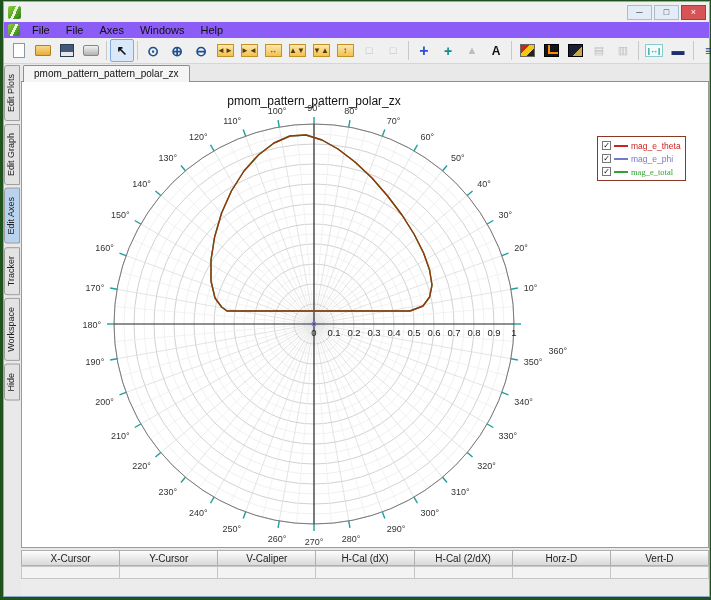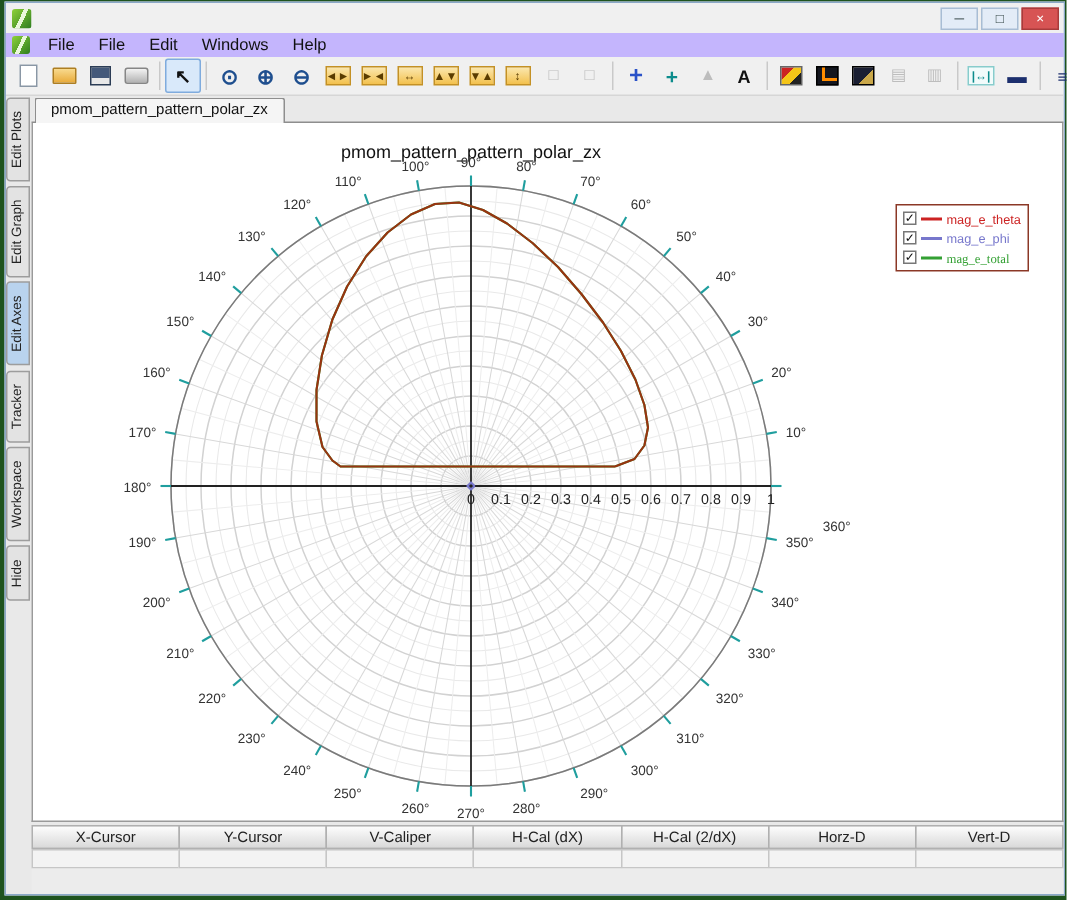--- a/index.html
+++ b/index.html
@@ -13,21 +13,21 @@
   .app-icon { width:13px; height:13px; margin:0 4px; border-radius:2px;
               background-image:linear-gradient(115deg, rgba(255,255,255,0) 42%, #eaf8da 42%, #eaf8da 58%, rgba(255,255,255,0) 58%),
                                linear-gradient(135deg,#8ed13a,#2e7d1e); flex:none; }
   .title { position:absolute; left:0; right:0; text-align:center; font-size:11px; color:#222; }
   .winbtns { margin-left:auto; display:flex; padding-right:3px; position:relative; z-index:2; }
   .wbtn { width:25px; height:15px; margin-left:2px; display:flex; align-items:center; justify-content:center;
           font-size:9px; background:#e3ecf7; border:1px solid #a8bdd4; color:#344; }
   .wbtn.close { background:#d75454; border-color:#a83b3b; color:#fff; }
 
   
-  .menubar { height:16px; background:#c4b5fd; display:flex; align-items:center; font-size:11px; flex:none; }
+  .menubar { height:16px; background:#8b5cf6; display:flex; align-items:center; font-size:11px; flex:none; }
   .app-icon.sm { width:12px; height:12px; }
   .mitems { display:flex; }
   .mitem { padding:1px 8px; color:#111; }
 
   
   .toolbar { height:26px; background:#f0f0f0; border-bottom:1px solid #d6d6d6; display:flex; align-items:center; padding:0 3px; flex:none; }
   .ticons { display:flex; align-items:center; }
   .tbtn { width:24px; height:23px; display:flex; align-items:center; justify-content:center; border:1px solid transparent; border-radius:2px; }
   .tbtn.sel { background:#d9e9fa; border-color:#7fabdd; }
   .tsep { width:1px; height:19px; background:#c9c9c9; margin:0 3px; }
@@ -97,21 +97,21 @@
       <div class="wbtn">□</div>
       <div class="wbtn close">×</div>
     </div>
   </div>
 
   <div class="menubar">
     <div class="app-icon sm"></div>
     <div class="mitems" id="menu-items">
         <div class="mitem">File</div>
         <div class="mitem">File</div>
-        <div class="mitem">Edit</div>
+        <div class="mitem">Axes</div>
         <div class="mitem">Windows</div>
         <div class="mitem">Help</div>
       </div>
   </div>
 
   <div class="toolbar">
     <div class="ticons" id="toolbar-icons">
         <div class="tbtn">
           <div class="ticon ic-page"></div>
         </div>

